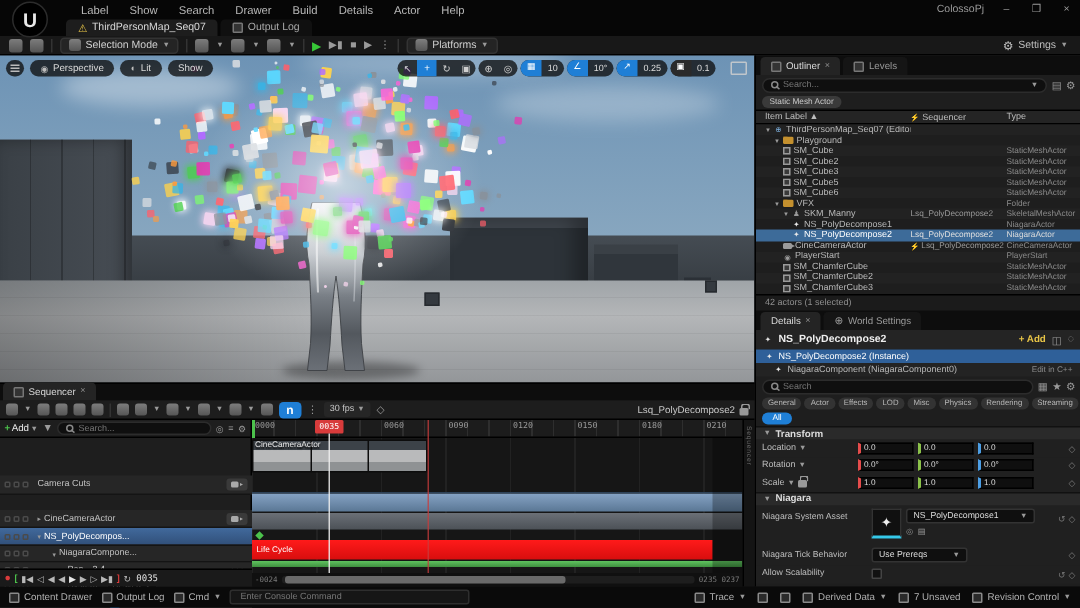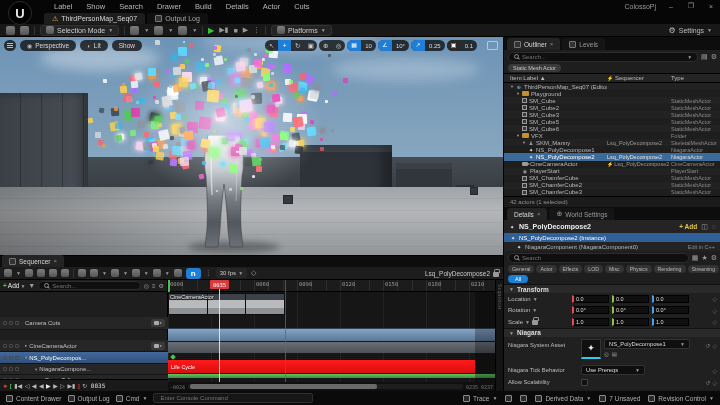--- a/index.html
+++ b/index.html
@@ -195,21 +195,21 @@
 
   <div class="titlebar">
     <div class="menubar" id="menubar">
         <span class="menu-item">Label</span>
         <span class="menu-item">Show</span>
         <span class="menu-item">Search</span>
         <span class="menu-item">Drawer</span>
         <span class="menu-item">Build</span>
         <span class="menu-item">Details</span>
         <span class="menu-item">Actor</span>
-        <span class="menu-item">Cuts</span>
+        <span class="menu-item">Help</span>
       </div>
     <div class="title-right">
       <span>ColossoPj</span>
       <span class="winbtn">–</span>
       <span class="winbtn">❐</span>
       <span class="winbtn">×</span>
     </div>
   </div>
   <div class="ue-logo">U</div>
 

